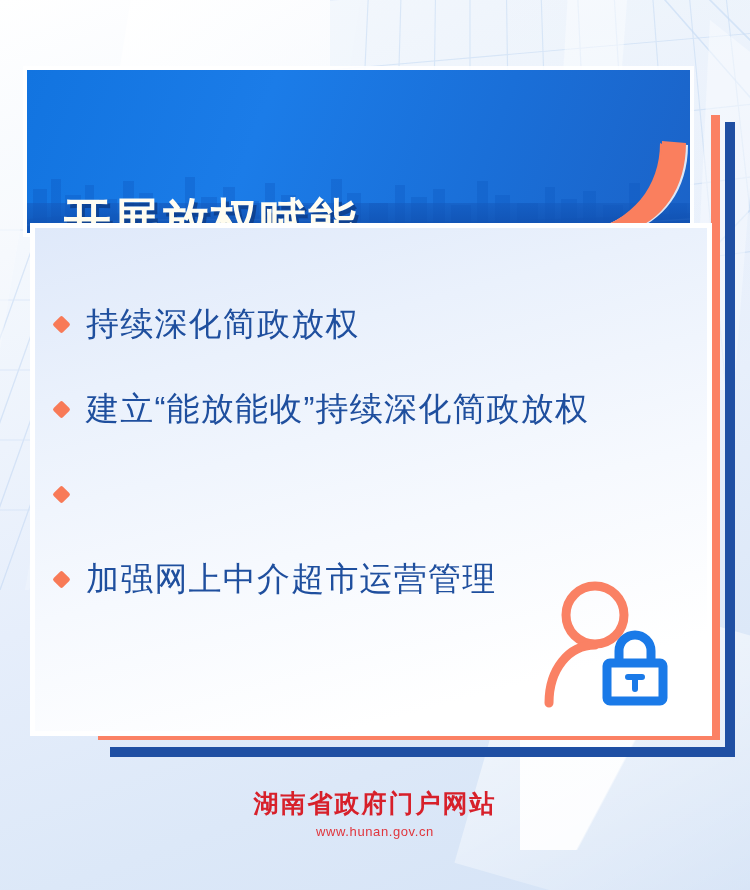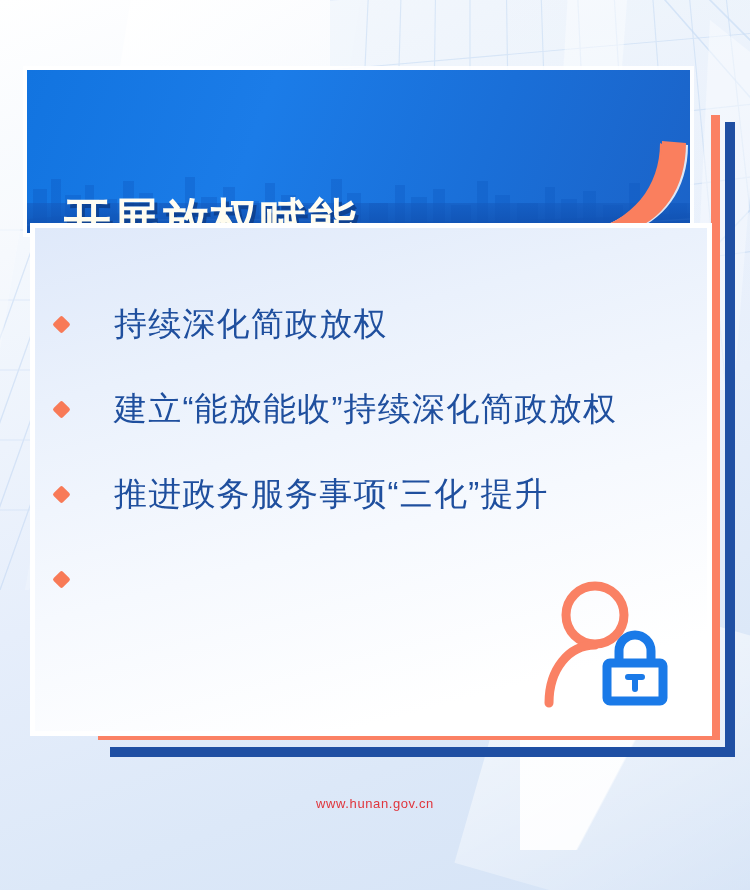--- a/index.html
+++ b/index.html
@@ -145,21 +145,20 @@
   .bullet-list {
     position: absolute;
     left: 18px; top: 68px;
     width: 640px;
   }
   .bullet-row {
     display: flex;
     align-items: center;
     height: 56px;
     margin-bottom: 29px;
-    gap: 28px;
   }
   .bullet-diamond {
     width: 13px; height: 13px;
     background: #f87a57;
     transform: rotate(45deg);
     border-radius: 2px;
     flex: 0 0 auto;
     margin-right: 18px;
     margin-left: 2px;
   }
@@ -338,41 +337,42 @@
         <span class="bullet-text">持续深化简政放权</span>
       </div>
 
       <div class="bullet-row">
         <span class="bullet-diamond"></span>
         <span class="bullet-text">建立“能放能收”持续深化简政放权</span>
       </div>
 
       <div class="bullet-row">
         <span class="bullet-diamond"></span>
-        <span class="bullet-text">推进政务服务事项“三化”提升</span>
       </div>
 
       <div class="bullet-row">
         <span class="bullet-diamond"></span>
+        <span class="bullet-text">加强网上中介超市运营管理</span>
       </div>
 
     </div>
 
     <svg class="user-lock" viewBox="0 0 132 132">
 
       <circle cx="52" cy="38" r="29" fill="none" stroke="#fa8164" stroke-width="9"></circle>
 
       <path d="M6 126 C6 92 26 68 52 68" fill="none" stroke="#fa8164" stroke-width="9" stroke-linecap="round"></path>
 
       <path d="M76 86 L76 74 A16 16 0 0 1 108 74 L108 86" fill="none" stroke="#1a7ae8" stroke-width="9"></path>
 
       <rect x="64" y="86" width="56" height="38" rx="3" fill="none" stroke="#1a7ae8" stroke-width="9"></rect>
 
       <path d="M85 100 L99 100 M92 100 L92 112" stroke="#1a7ae8" stroke-width="6" stroke-linecap="round"></path>
     </svg>
 
   </div>
 
   <div class="footer">
+    <div class="footer-name">湖南省政府门户网站</div>
     <div class="footer-url">www.hunan.gov.cn</div>
   </div>
 
 </div>
 
 </body></html>

